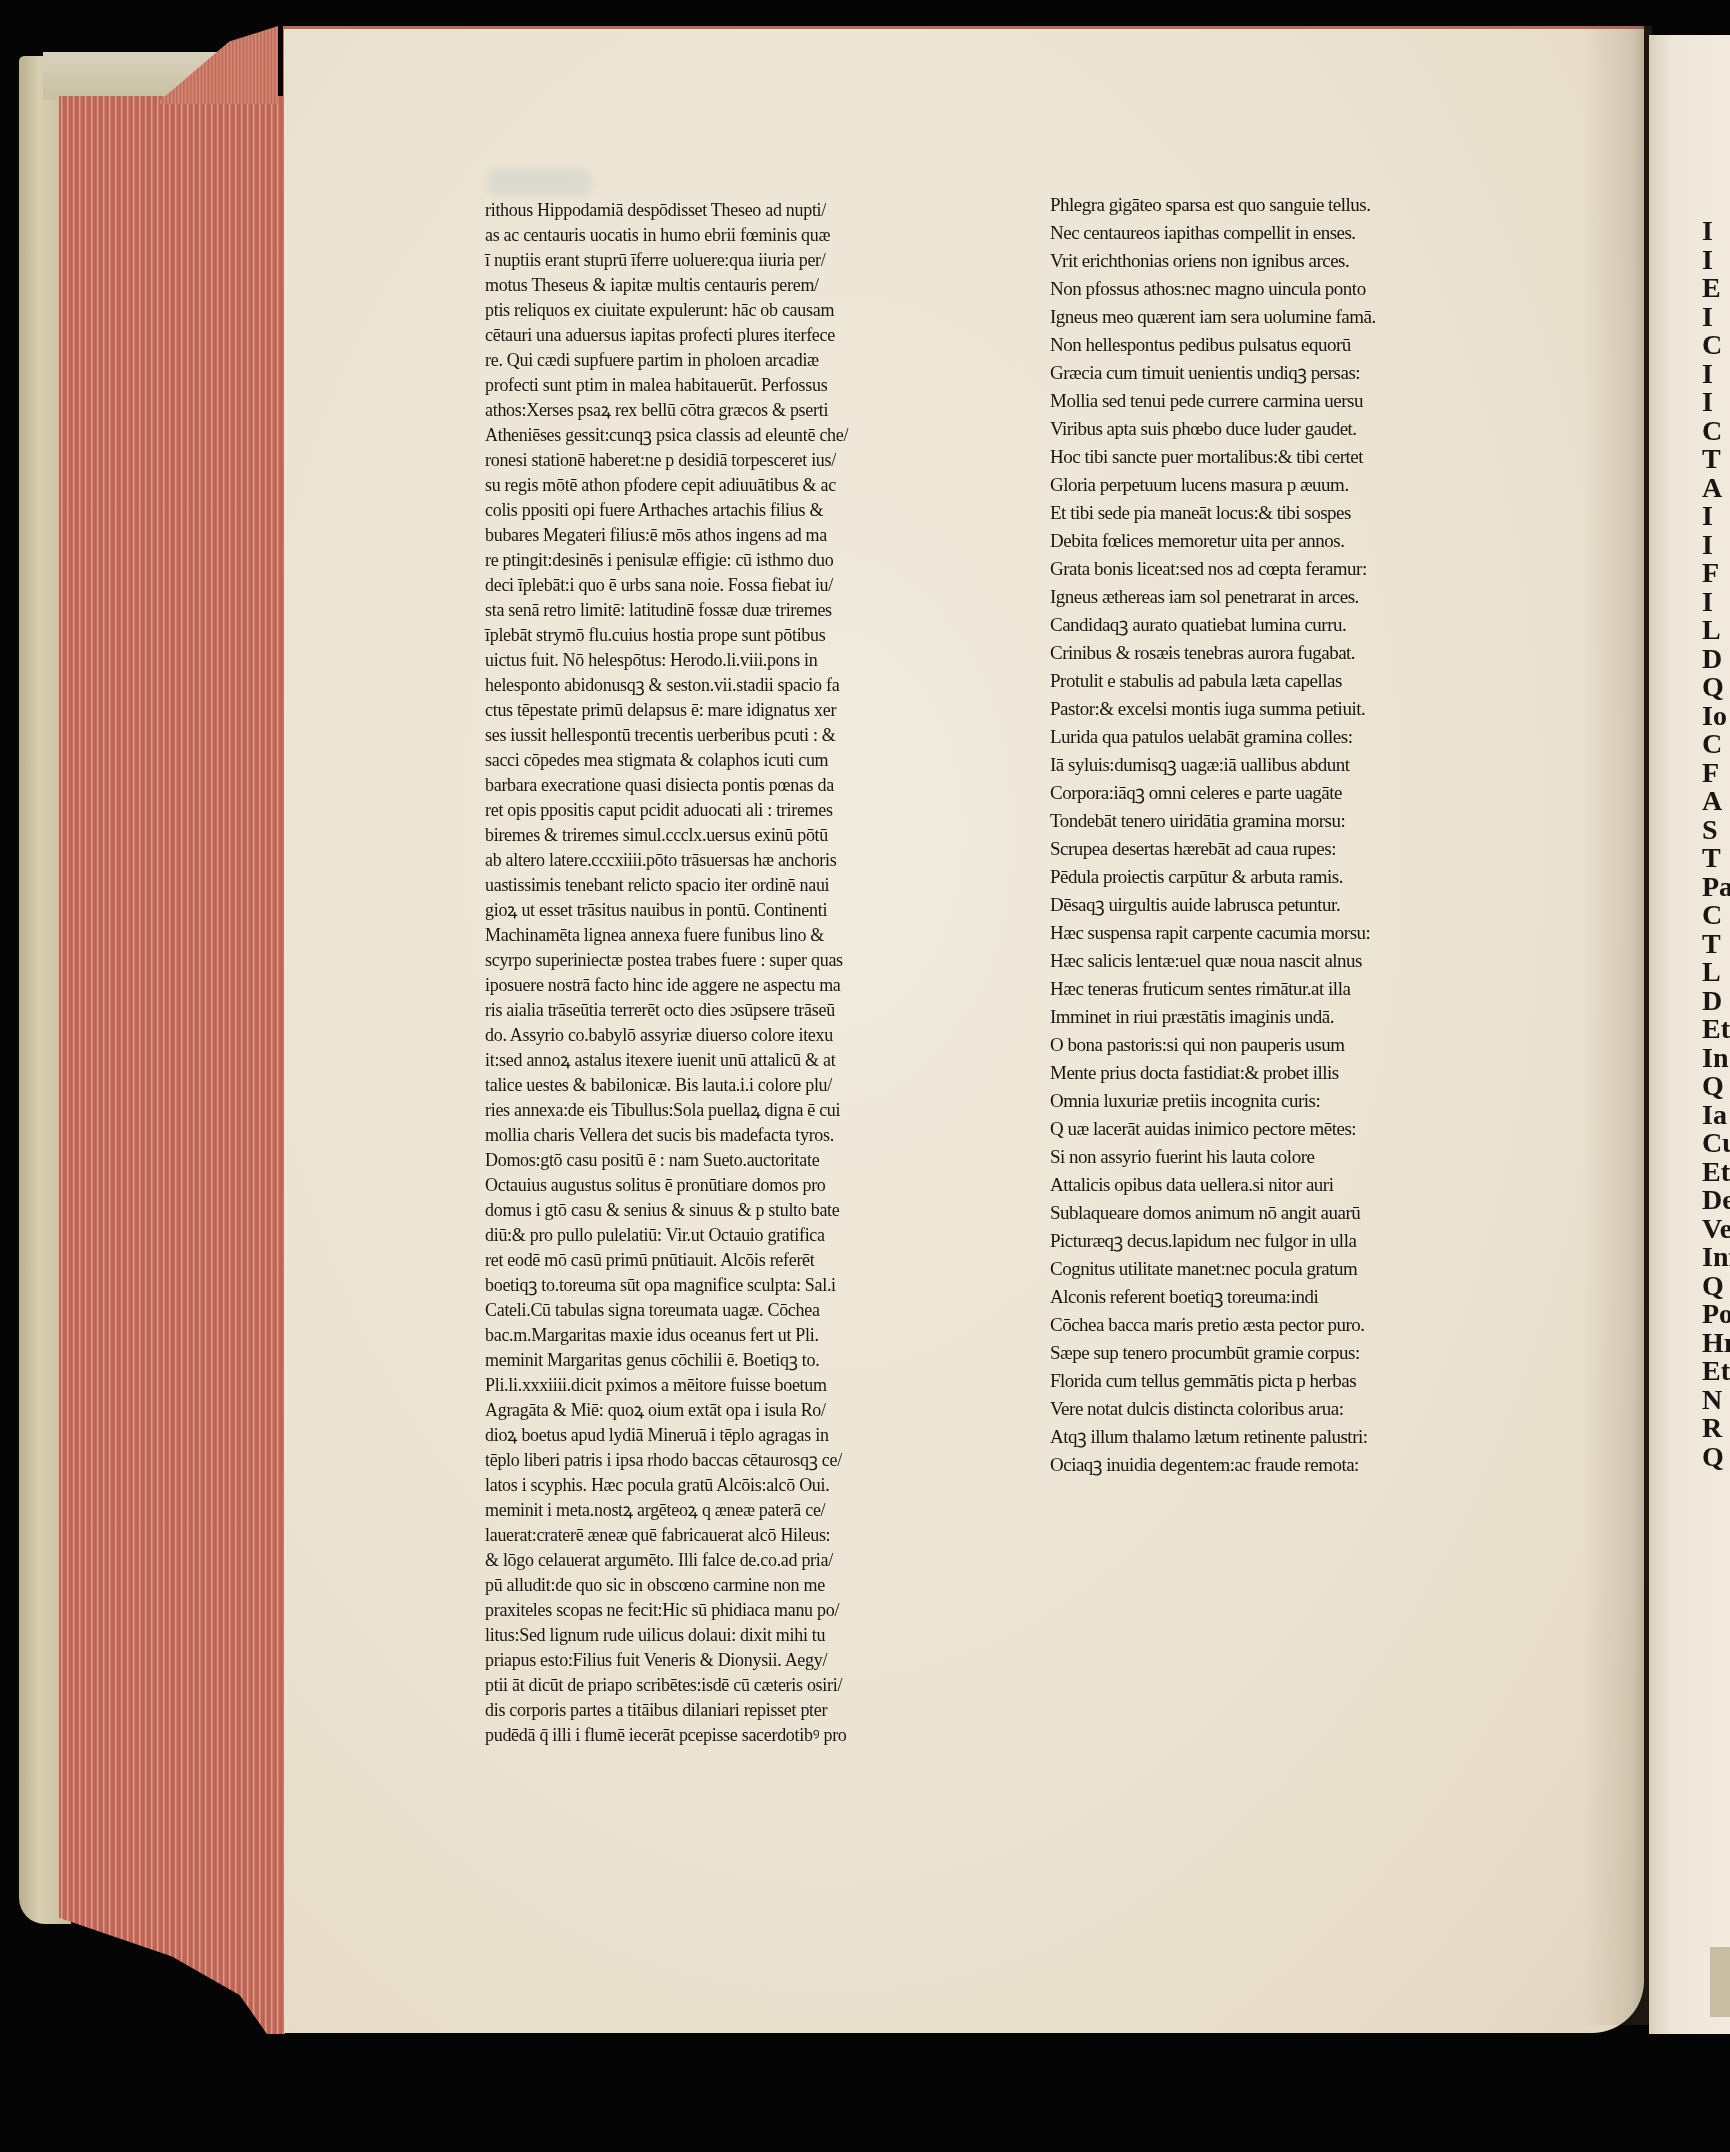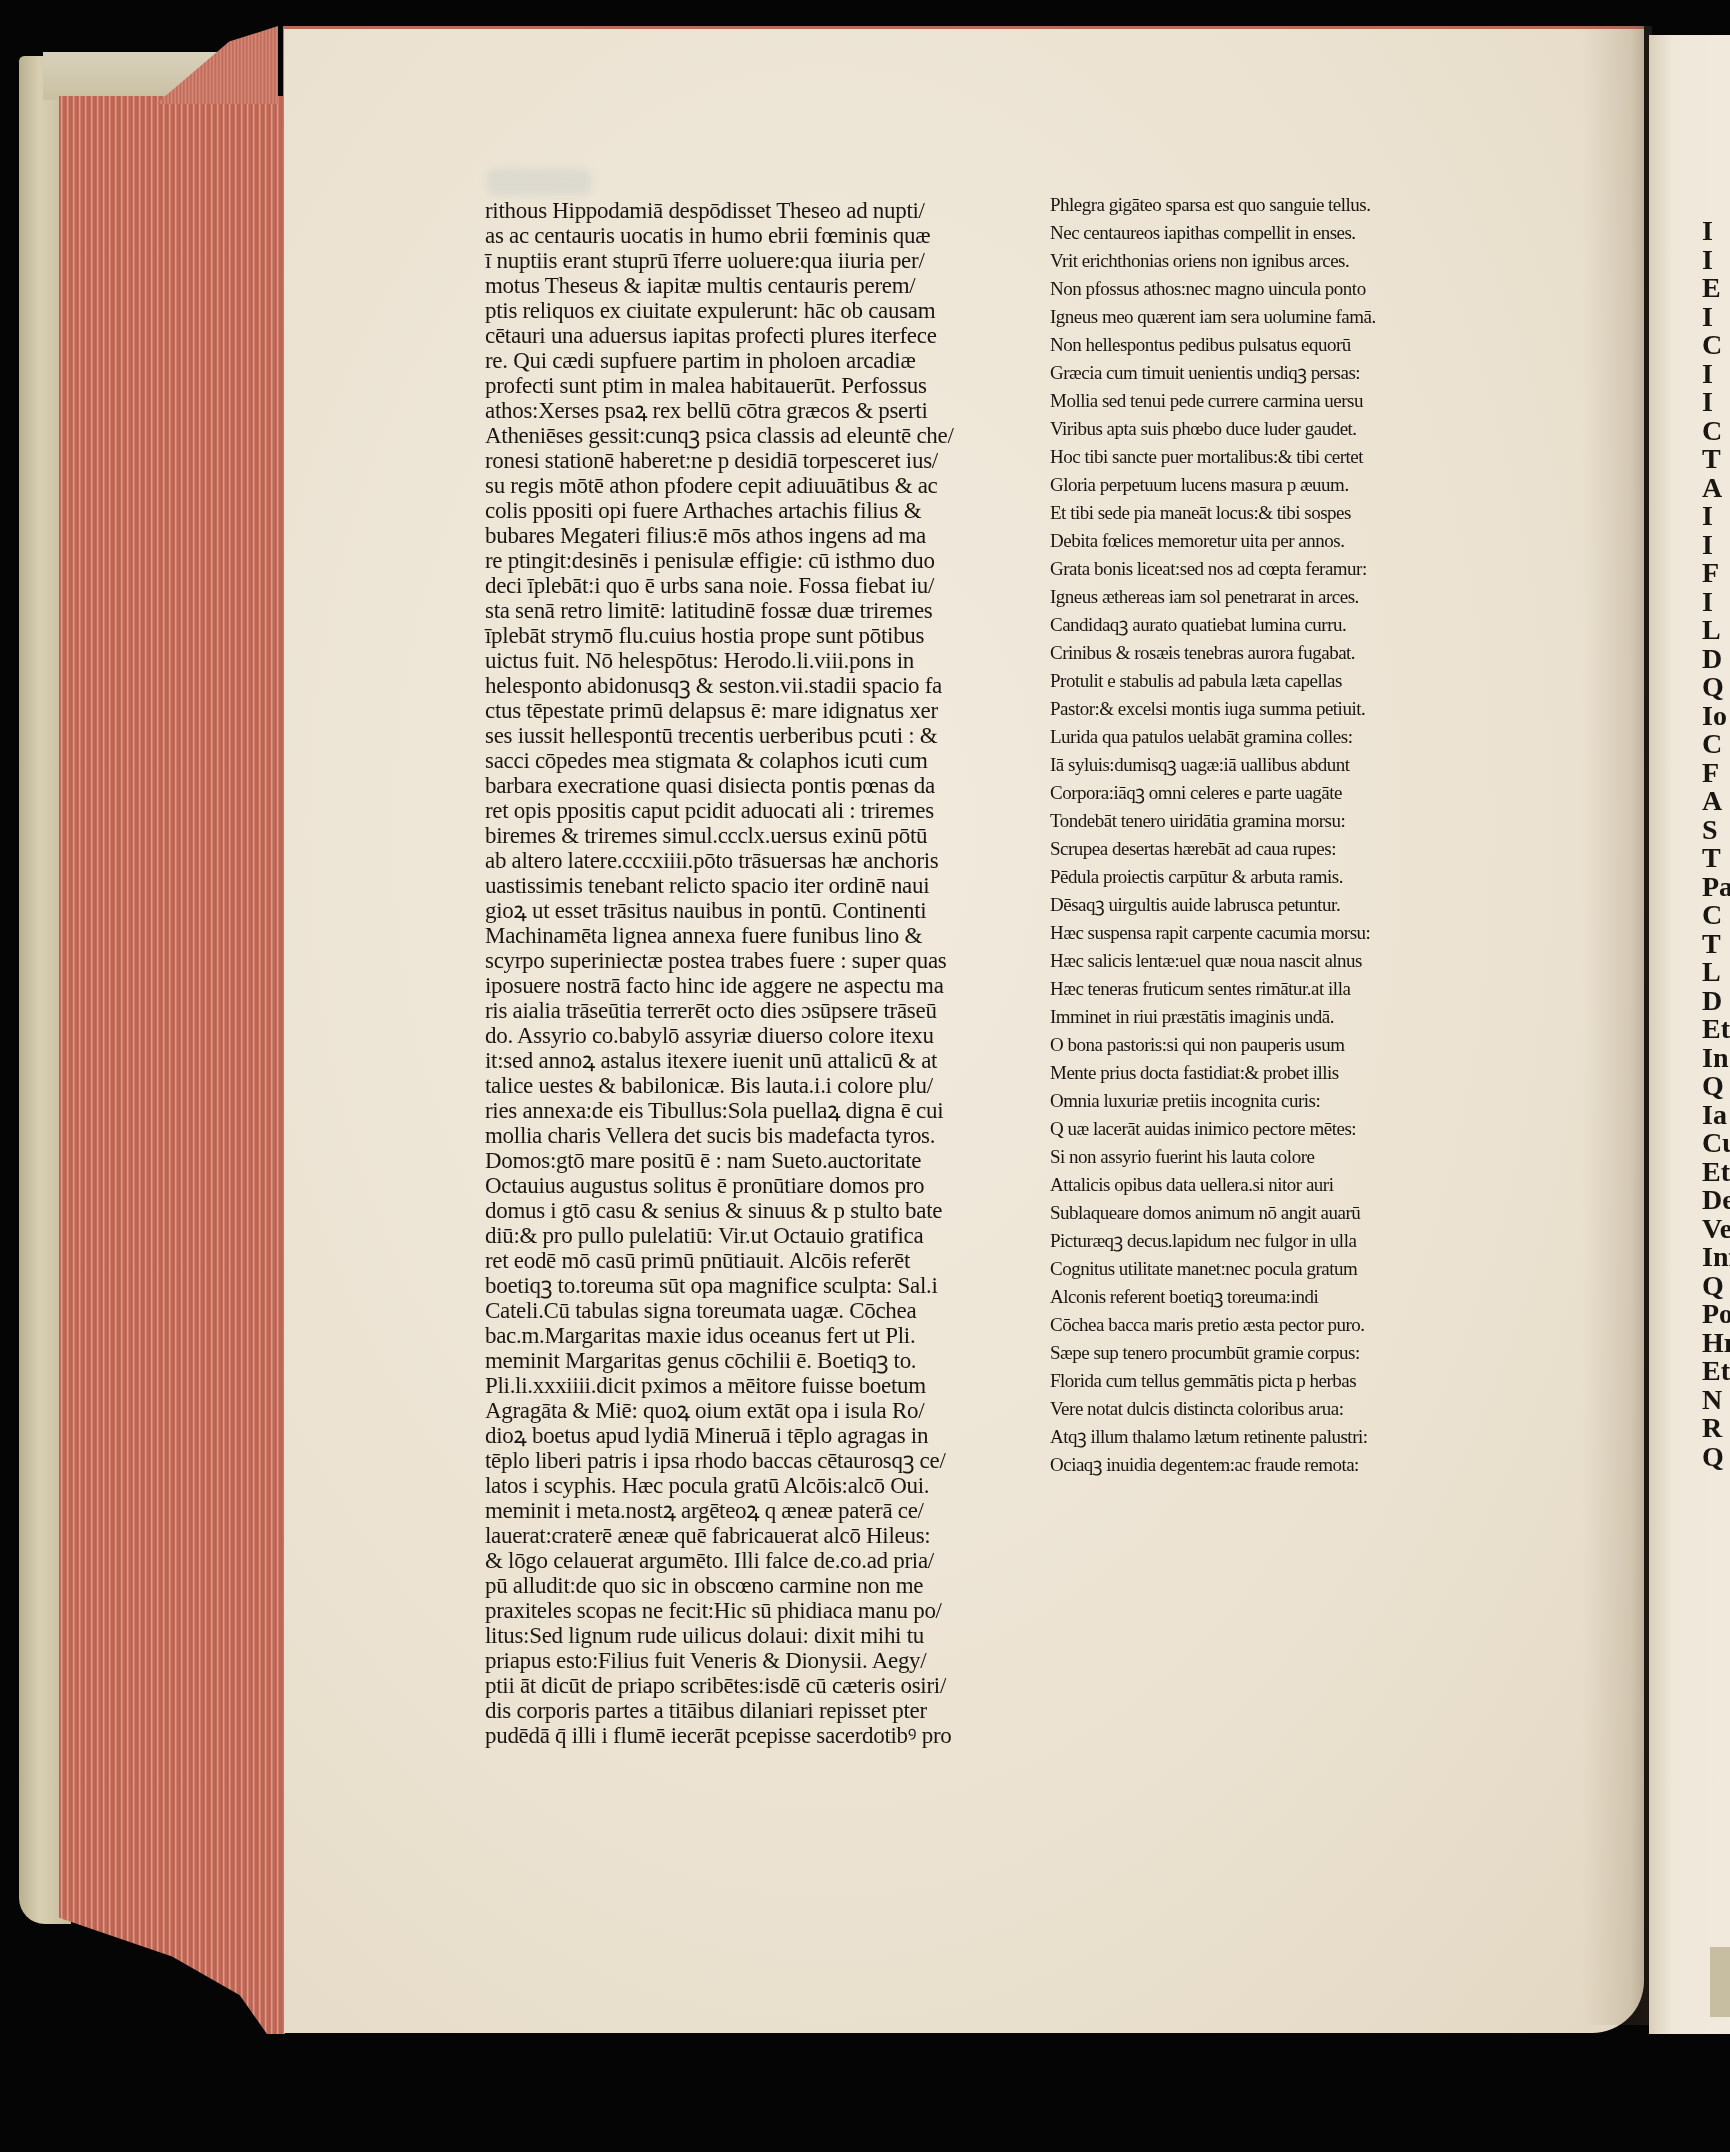--- a/index.html
+++ b/index.html
@@ -47,21 +47,21 @@
   }
   .blue-stain {
     position:absolute; left:487px; top:169px; width:104px; height:26px;
     background:rgba(150,170,190,0.18); border-radius:8.7px; filter:blur(3.5px);
   }
   .col {
     position:absolute; color:#1a1612;
   }
   .col-commentary {
     left:485px; top:198px; width:549px;
-    font-size:23px; line-height:25px; letter-spacing:-0.3px;
+    font-size:18px; line-height:25px; letter-spacing:-0.3px;
   }
   .col-verse {
     left:1050px; top:191px; width:556px;
     font-size:19px; line-height:28px; letter-spacing:-0.5px;
   }
   .col .line { white-space:nowrap; display:block; }
   .col-verse .line { margin-left:0; }
   .col-right-initials {
     left:1702px; top:217px; width:35px;
     font-size:28px; line-height:28.5px; font-weight:bold;
@@ -113,21 +113,21 @@
     <span class="line">gioꝝ ut esset trāsitus nauibus in pontū. Continenti</span>
     <span class="line">Machinamēta lignea annexa fuere funibus lino &amp;</span>
     <span class="line">scyrpo superiniectæ postea trabes fuere : super quas</span>
     <span class="line">iposuere nostrā facto hinc ide aggere ne aspectu ma</span>
     <span class="line">ris aialia trāseūtia terrerēt octo dies ɔsūpsere trāseū</span>
     <span class="line">do. Assyrio co.babylō assyriæ diuerso colore itexu</span>
     <span class="line">it:sed annoꝝ astalus itexere iuenit unū attalicū &amp; at</span>
     <span class="line">talice uestes &amp; babilonicæ. Bis lauta.i.i colore plu/</span>
     <span class="line">ries annexa:de eis Tibullus:Sola puellaꝝ digna ē cui</span>
     <span class="line">mollia charis Vellera det sucis bis madefacta tyros.</span>
-    <span class="line"> Domos:gtō mare positū ē : nam Sueto.auctoritate</span>
+    <span class="line"> Domos:gtō casu positū ē : nam Sueto.auctoritate</span>
     <span class="line">Octauius augustus solitus ē pronūtiare domos pro</span>
     <span class="line">domus i gtō casu &amp; senius &amp; sinuus &amp; p stulto bate</span>
     <span class="line">diū:&amp; pro pullo pulelatiū: Vir.ut Octauio gratifica</span>
     <span class="line">ret eodē mō casū primū pnūtiauit. Alcōis referēt</span>
     <span class="line">boetiqꝫ to.toreuma sūt opa magnifice sculpta: Sal.i</span>
     <span class="line">Cateli.Cū tabulas signa toreumata uagæ. Cōchea</span>
     <span class="line">bac.m.Margaritas maxie idus oceanus fert ut Pli.</span>
     <span class="line">meminit Margaritas genus cōchilii ē. Boetiqꝫ to.</span>
     <span class="line">Pli.li.xxxiiii.dicit pximos a mēitore fuisse boetum</span>
     <span class="line">Agragāta &amp; Miē: quoꝝ oium extāt opa i isula Ro/</span>

